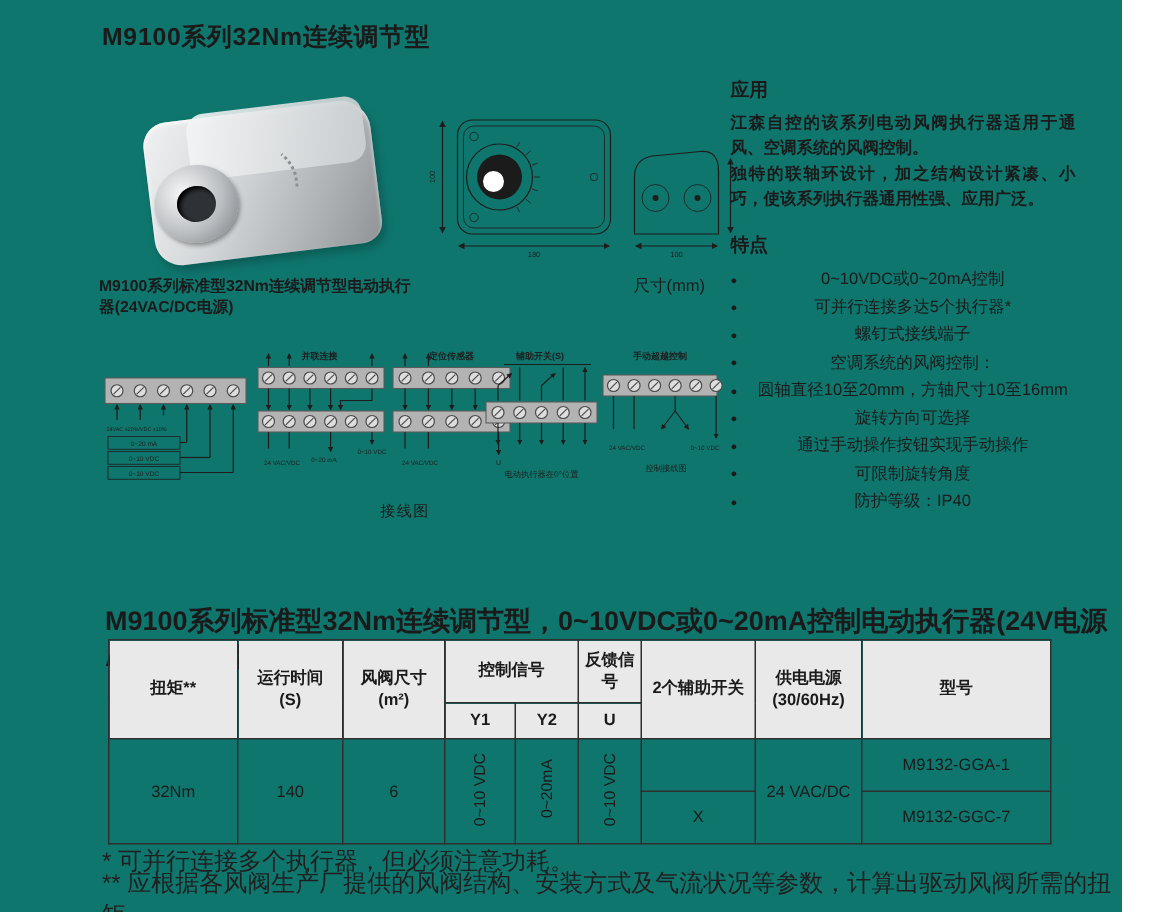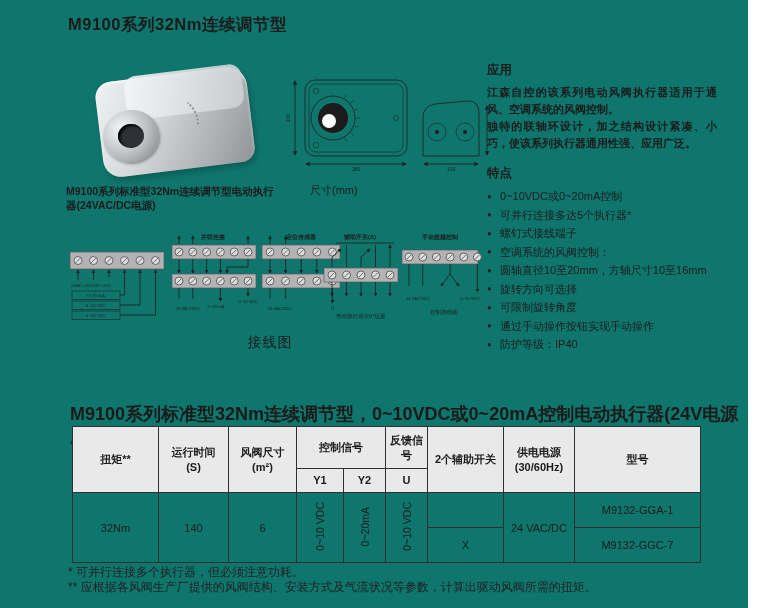--- a/index.html
+++ b/index.html
@@ -25,45 +25,45 @@
   .ph-ring { position:absolute; left:18px; top:56px; width:56px; height:52px; border-radius:50%;
     background: radial-gradient(circle at 35% 35%, #f6f7f8, #b9bcbf 55%, #74787c);
     box-shadow: 1px 2px 3px rgba(0,0,0,.35); transform: rotate(-7deg); }
   .ph-hole { position:absolute; left:50%; top:50%; width:26px; height:24px; border-radius:50%;
     background:#2e3135; transform: translate(-50%,-50%); box-shadow: inset 2px 2px 3px #000; }
 
   .product-caption { position:absolute; left:66px; top:184px; width:215px; text-align:left;
     font-size:10.5px; font-weight:700; line-height:14px; }
 
   .dim-svg { position:absolute; left:283px; top:70px; }
-  .dim-caption { position:absolute; left:310px; top:183px; width:160px; text-align:left; font-size:11px; }
-
-  .right-col { position:absolute; left:487px; top:62px; width:230px; }
+  .dim-caption { position:absolute; left:310px; top:183px; width:160px; text-align:right; font-size:11px; }
+
+  .right-col { position:absolute; left:487px; top:52px; width:230px; }
   .right-col h3 { font-size:12.5px; font-weight:700; margin:0 0 5px; }
   .right-col p { font-size:11px; line-height:17px; text-align:justify;font-weight:bold; }
   .features-heading { margin-top:13px !important; }
   .features { list-style:none; margin-top:2px; }
-  .features li { position:relative; padding-left:13px; font-size:11px; line-height:18.5px; }
+  .features li { position:relative; padding-left:13px; font-size:11px; line-height:18.5px;text-align:center; }
   .features li::before { content:"●"; position:absolute; left:0; top:0.5px; font-size:7.5px; }
 
   .wiring-svg { position:absolute; left:64px; top:230px; }
   .wiring-caption { position:absolute; left:205px; top:334px; width:130px; text-align:center;
-    font-size:14px; letter-spacing:1px; }
+    font-size:10px; letter-spacing:1px; }
 
   .table-title { position:absolute; left:70px; top:402px; font-size:18px; font-weight:700; }
   .sel-table { position:absolute; left:72px; top:426px; border-collapse:collapse; table-layout:fixed; width:628px; }
   .sel-table th, .sel-table td { border:1px solid #2f2f2f; text-align:center; vertical-align:middle;
     font-size:11px; padding:2px; overflow:hidden; }
   .sel-table th { background:#e9e9e9; font-weight:700; white-space:pre-line; line-height:1.35; }
   .sel-table tr.h1 th { height:42px; }
   .sel-table tr.h2 th { height:24px; }
   .sel-table tbody tr { height:35px; }
   .vert { writing-mode: vertical-rl; transform: rotate(180deg); display:inline-block;
     white-space:nowrap; font-size:10.5px; }
-  .footnote { position:absolute; left:68px; font-size:12px; color:#1f1f1f; }
+  .footnote { position:absolute; left:68px; font-size:16px; color:#1f1f1f; }
   .fn1 { top:564px; } .fn2 { top:579px; }
 
   svg text { fill:#1d1d1d; font-family:"Liberation Sans","DejaVu Sans",sans-serif; }
   .ln { stroke:#1d1d1d; stroke-width:0.8; fill:none; }
   .thin { stroke:#1d1d1d; stroke-width:0.55; fill:none; }
 </style>
 </head>
 <body>
 
 <div class="page">
@@ -125,22 +125,22 @@
     <p>江森自控的该系列电动风阀执行器适用于通风、空调系统的风阀控制。</p>
     <p>独特的联轴环设计，加之结构设计紧凑、小巧，使该系列执行器通用性强、应用广泛。</p>
     <h3 class="features-heading">特点</h3>
     <ul class="features">
       <li>0~10VDC或0~20mA控制</li>
       <li>可并行连接多达5个执行器*</li>
       <li>螺钉式接线端子</li>
       <li>空调系统的风阀控制：</li>
       <li>圆轴直径10至20mm，方轴尺寸10至16mm</li>
       <li>旋转方向可选择</li>
+      <li>通过手动操作按钮实现手动操作</li>
       <li>可限制旋转角度</li>
-      <li>通过手动操作按钮实现手动操作</li>
       <li>防护等级：IP40</li>
     </ul>
   </div>
 
   <svg class="wiring-svg" width="420" height="102" viewBox="0 0 420 102">
     <defs>
       <g id="scr">
         <circle r="4" fill="#dedede" stroke="#4a4a4a" stroke-width="0.8"></circle>
         <line x1="-2.3" y1="2.3" x2="2.3" y2="-2.3" stroke="#4a4a4a" stroke-width="0.8"></line>
       </g>

